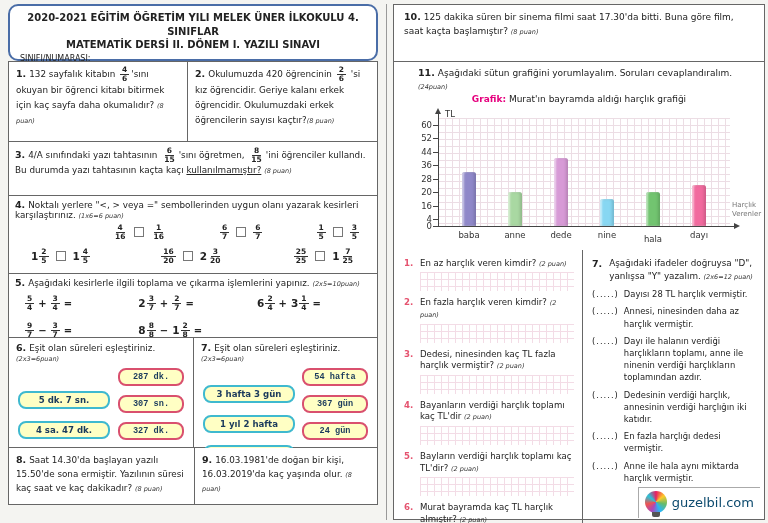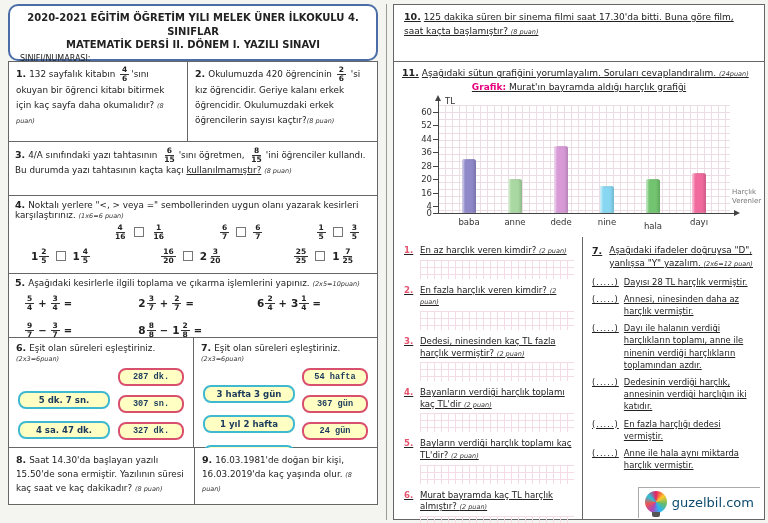--- a/index.html
+++ b/index.html
@@ -50,24 +50,24 @@
   .mleft{display:flex;flex-direction:column;gap:12px;margin-top:28px;}
   .mright{display:flex;flex-direction:column;gap:9px;margin-top:5px;align-items:flex-end;}
   .mbox{background:#ffffc4;border:2px solid;border-radius:8px;padding:2px 8px;font-size:8.6px;font-weight:bold;color:#1a3a5c;text-align:center;white-space:nowrap;}
   .mbox.cyan{border-color:#3fb9cf;min-width:92px;}
   .mbox.pink{border-color:#d9506e;min-width:66px;font-family:Liberation Mono, monospace;}
   #s89 .cell{line-height:1.6;}
   #s89 .cell1{width:185px;}
   #s89 .cell2{flex:1;}
 
   
-  #p2{position:absolute;left:393px;top:4px;width:372px;height:516px;border:1px solid #666;background:#fff;text-decoration:underline;}
+  #p2{position:absolute;left:393px;top:4px;width:372px;height:516px;border:1px solid #666;background:#fff;}
   #p2::before{content:"";position:absolute;left:-8px;top:-1px;height:516px;border-left:1px solid #999;}
   .q10{padding:5px 10px;height:57px;border-bottom:1px solid #666;font-size:9px;line-height:1.55;}
-  .q11h{padding:4px 8px 0;font-size:9px;line-height:1.4;}
+  .q11h{padding:4px 24px 0;font-size:9px;line-height:1.4;}
   .q11sub{text-align:center;font-size:9px;margin-top:1px;}
   .grafik{color:#e6007e;font-weight:bold;}
 
   .chart{position:relative;height:142px;margin:2px 4px 0;font-size:8px;}
   .plotgrid{position:absolute;left:40px;top:10px;width:292px;height:108px;
     background-image:linear-gradient(to right,#ecdde4 1px,transparent 1px),linear-gradient(to bottom,#ecdde4 1px,transparent 1px);
     background-size:7px 7px;}
   .yaxis{position:absolute;left:40px;top:5px;width:1px;height:113px;background:#444;}
   .yarrow{position:absolute;left:37px;top:0;width:0;height:0;border-left:3.5px solid transparent;border-right:3.5px solid transparent;border-bottom:6px solid #444;}
   .xaxis{position:absolute;left:36px;top:118px;width:302px;height:1px;background:#444;}

